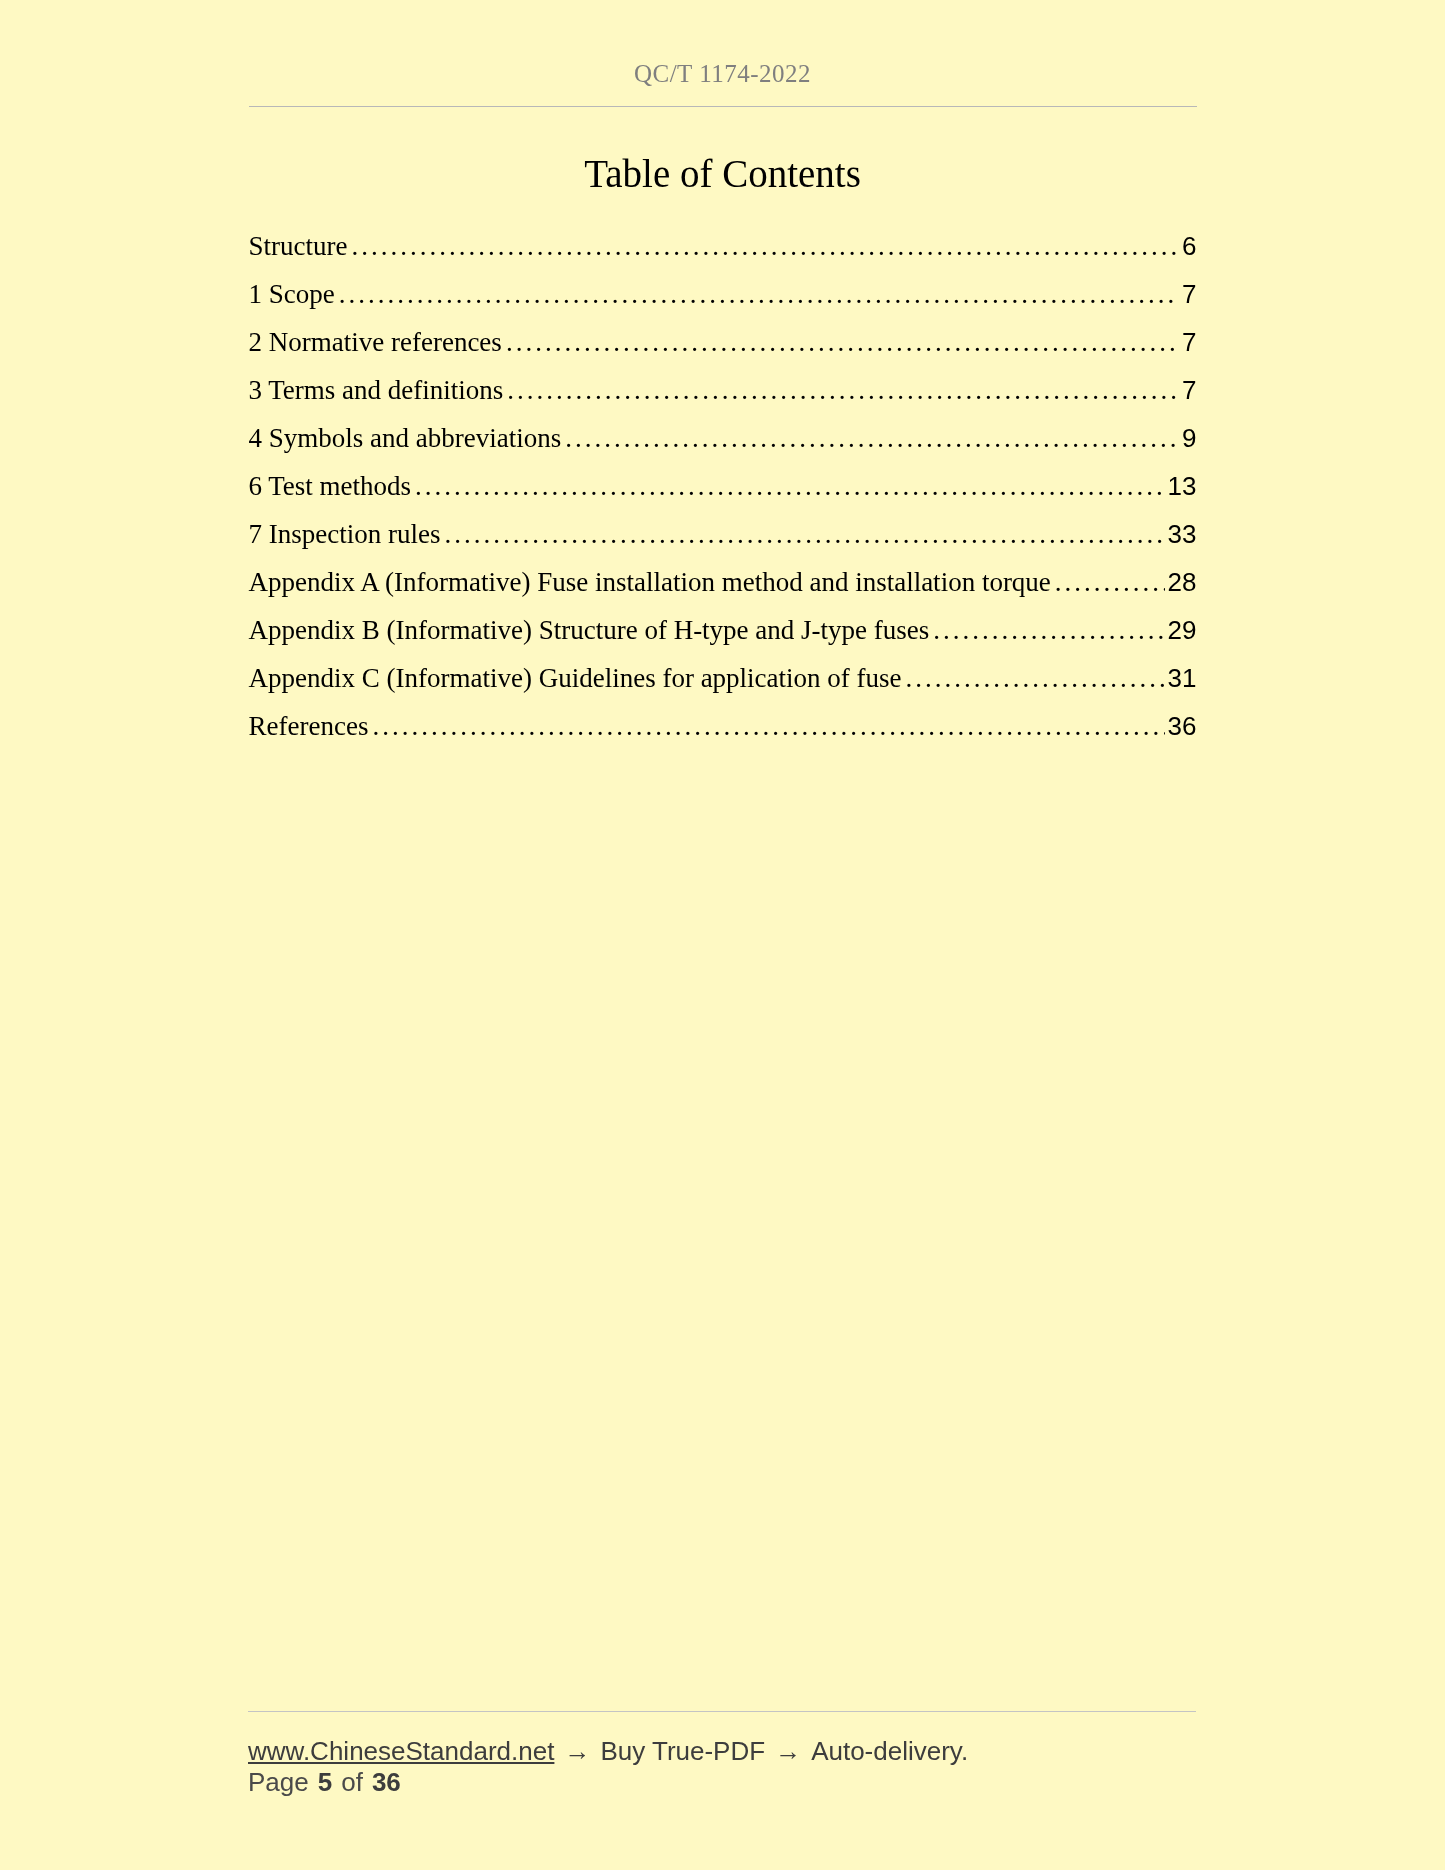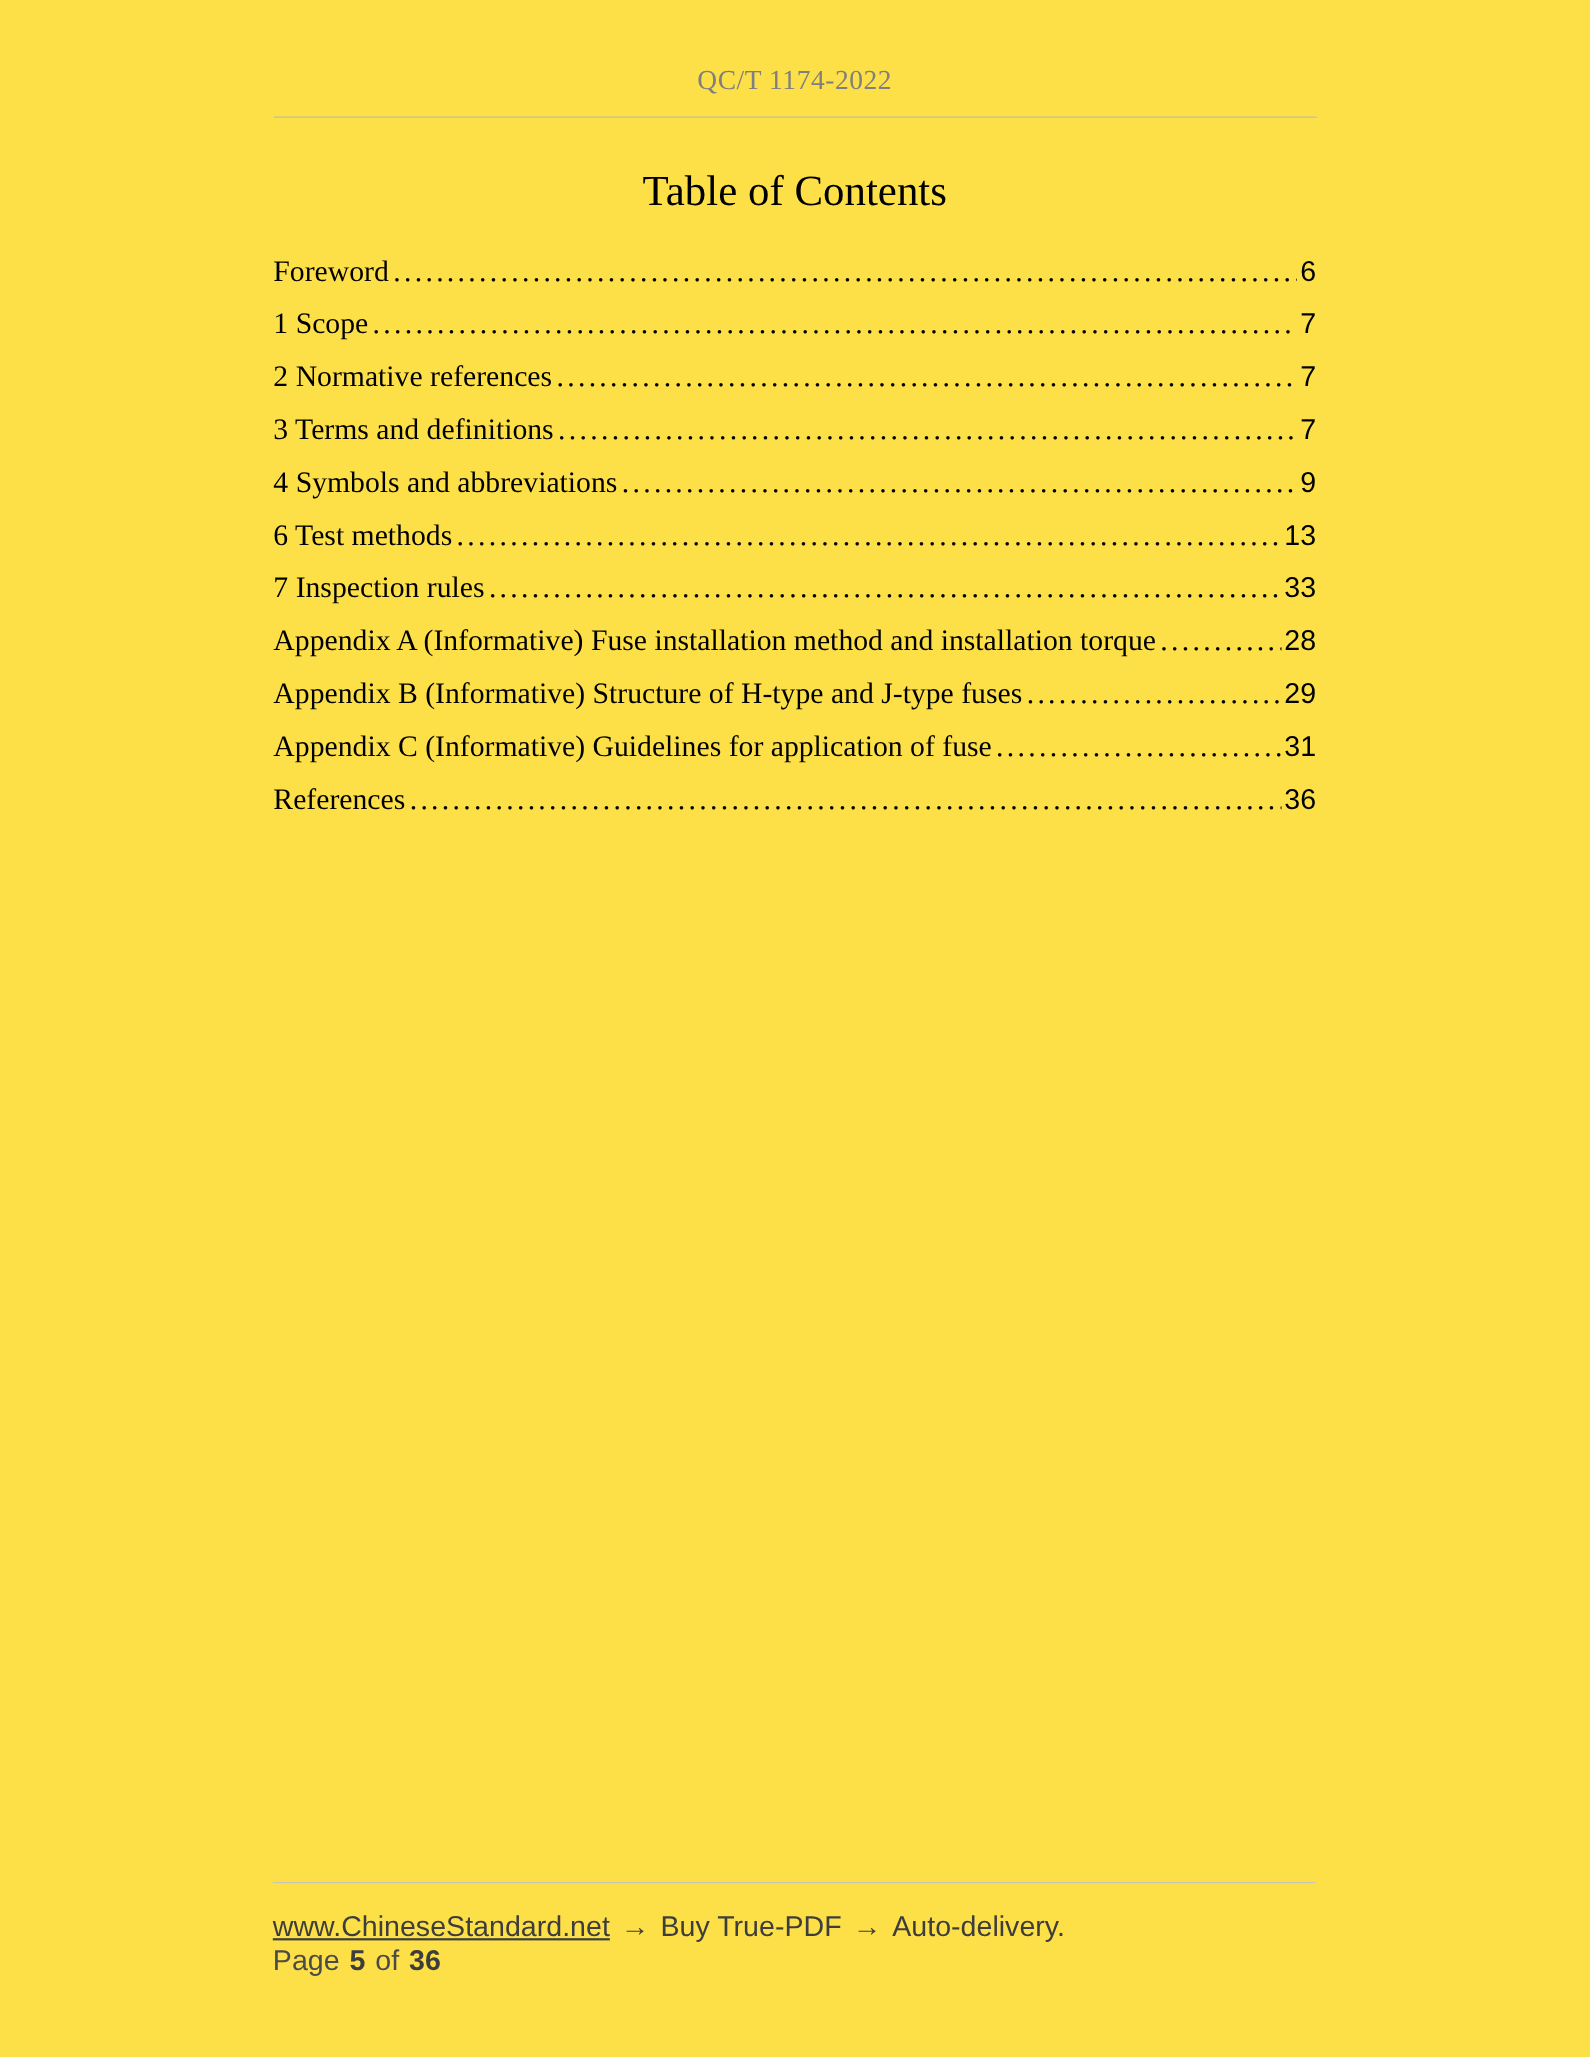--- a/index.html
+++ b/index.html
@@ -1,21 +1,21 @@
 <!DOCTYPE html>
 <html><head>
 <meta charset="utf-8">
 <style>
   * { margin: 0; padding: 0; box-sizing: border-box; }
   html, body { background: #ffffff; }
   .page {
     position: relative;
     width: 1445px;
     height: 1870px;
-    background: #fde047;
+    background: #fef9c3;
     font-family: "Liberation Serif", serif;
     color: #000000;
     margin: 0 auto;
     overflow: hidden;
   }
   .content {
     width: 948px;
     margin: 0 auto;
   }
   .header-text {
@@ -121,21 +121,21 @@
 
   <div class="header-text">QC/T 1174-2022</div>
   <hr class="header-rule">
 
   <div class="content">
     <h1 class="doc-title">Table of Contents</h1>
 
     <div class="toc">
 
       <div class="toc-row">
-        <span class="toc-label">Foreword</span>
+        <span class="toc-label">Structure</span>
         <span class="dots"></span>
         <span class="toc-page">6</span>
       </div>
 
       <div class="toc-row">
         <span class="toc-label">1 Scope</span>
         <span class="dots"></span>
         <span class="toc-page">7</span>
       </div>
 

